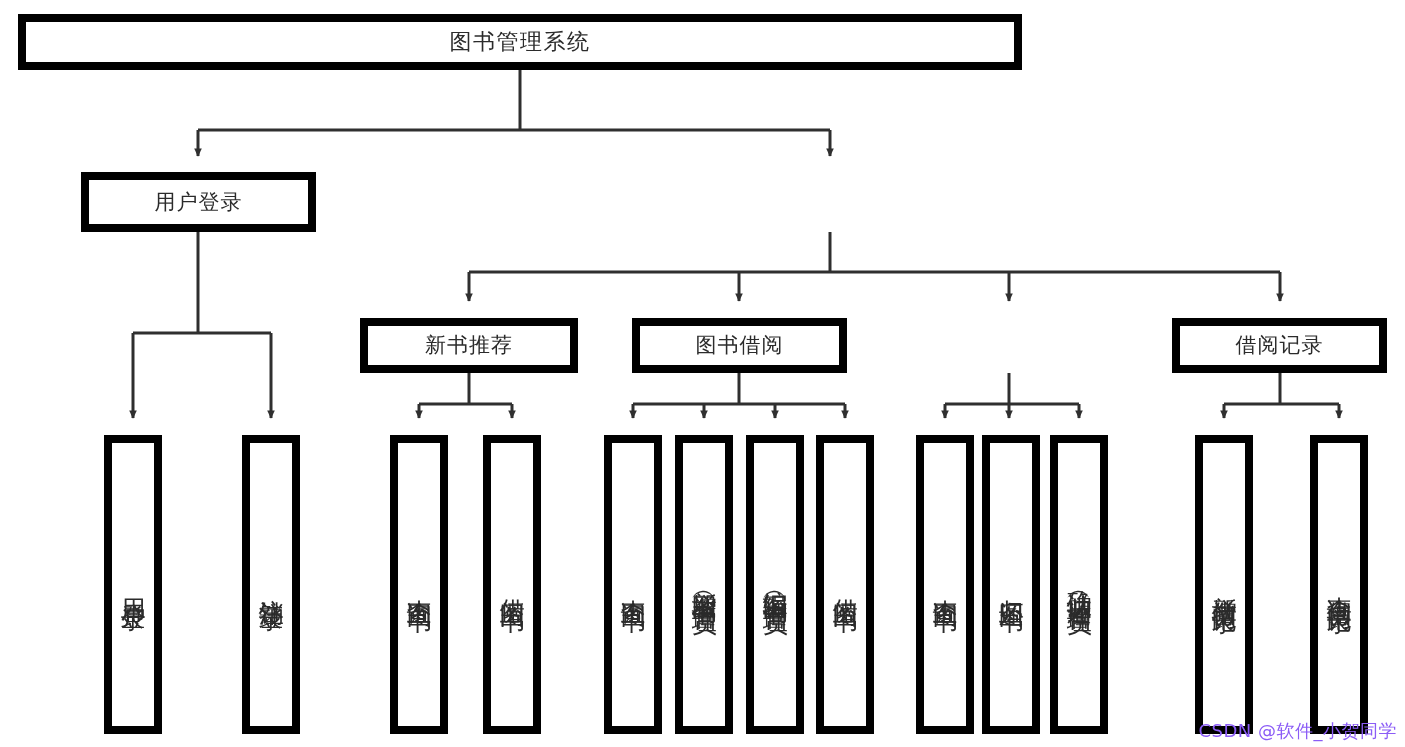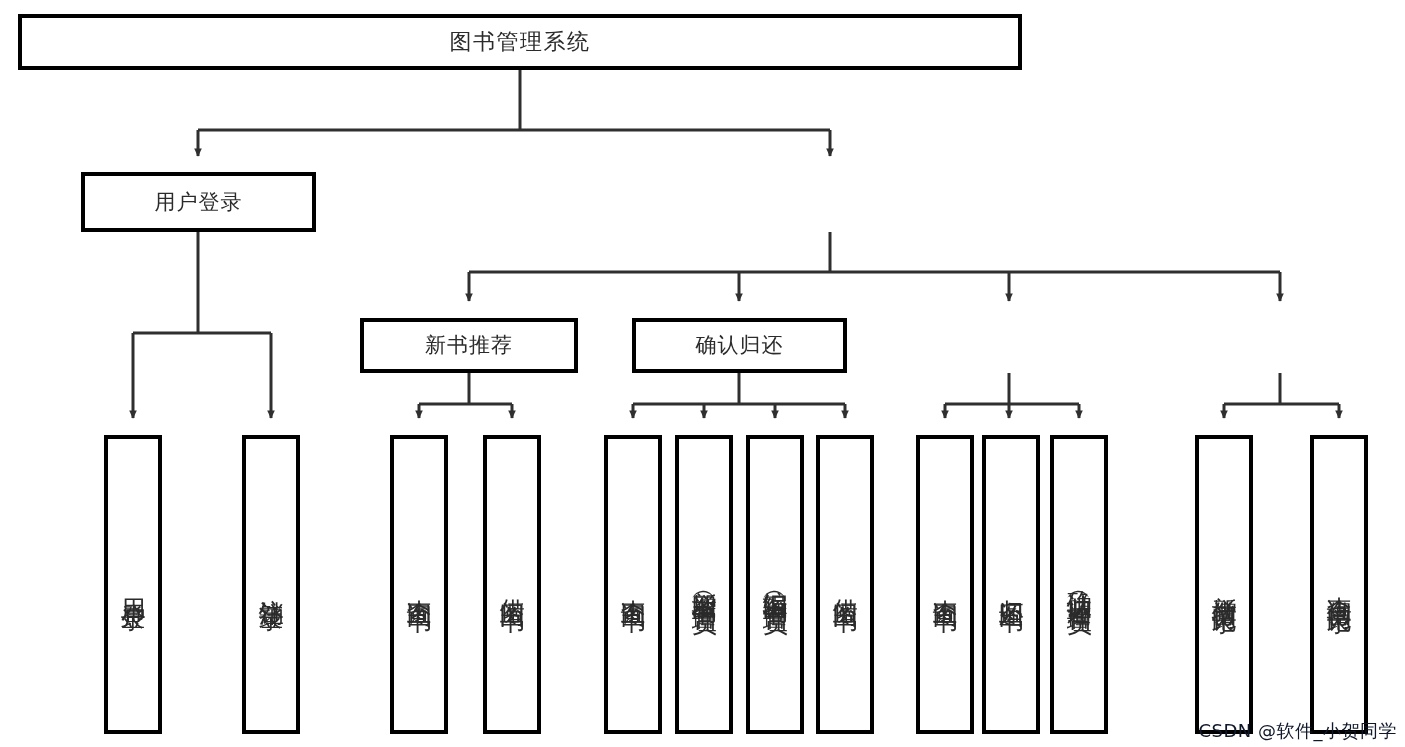--- a/index.html
+++ b/index.html
@@ -17,21 +17,21 @@
   svg.wires{
     position:absolute;
     left:0;top:0;
     width:1405px;height:747px;
     pointer-events:none;
   }
   .node{
     position:absolute;
     box-sizing:border-box;
     background:#ffffff;
-    border:4px solid #000000;
+    border:8px solid #000000;
     display:flex;
     align-items:center;
     justify-content:center;
     color:#2b2b2b;
   }
   .node .lbl{
     display:block;
     text-align:center;
     line-height:1.18;
     color:#2b2b2b;
@@ -58,21 +58,21 @@
     line-height:1.02;
     letter-spacing:3px;
     white-space:nowrap;
     max-height:272px;
   }
   .watermark{
     position:absolute;
     right:8px;
     bottom:4px;
     font-size:18px;
-    color:#0f172a;
+    color:#8b5cf6;
     white-space:nowrap;
     letter-spacing:0.5px;
   }
 </style>
 </head>
 <body>
 
 <div id="canvas">
 
   <svg class="wires" viewBox="0 0 1405 747" xmlns="http://www.w3.org/2000/svg">
@@ -132,24 +132,27 @@
   <div class="node h" style="left:81px;top:172px;width:235px;height:60px;">
     <span class="lbl">用户登录</span>
   </div>
 
 
   <div class="node h" style="left:360px;top:318px;width:218px;height:55px;">
     <span class="lbl">新书推荐</span>
   </div>
 
   <div class="node h" style="left:632px;top:318px;width:215px;height:55px;">
-    <span class="lbl">确认归还</span>
-  </div>
-
-
+    <span class="lbl">图书借阅</span>
+  </div>
+
+
+  <div class="node h" style="left:1172px;top:318px;width:215px;height:55px;">
+    <span class="lbl">借阅记录</span>
+  </div>
 
   <div class="node v" style="left:104px;top:435px;width:58px;height:299px;">
     <span class="lbl">用户登录</span>
   </div>
 
   <div class="node v" style="left:242px;top:435px;width:58px;height:299px;">
     <span class="lbl">注销登录</span>
   </div>
 
   <div class="node v" style="left:390px;top:435px;width:58px;height:299px;">

